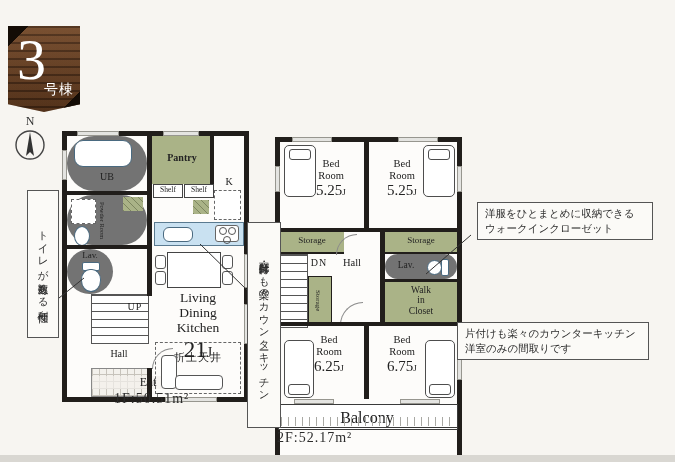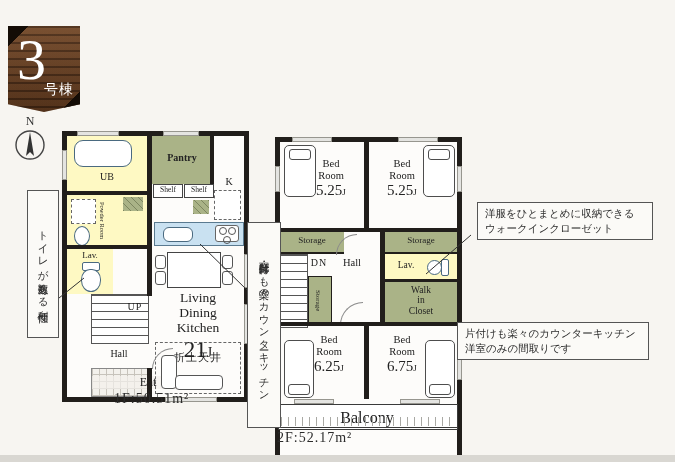--- a/index.html
+++ b/index.html
@@ -21,21 +21,21 @@
   #hdr .l1{font-size:12.5px;font-weight:bold;white-space:nowrap;}
   #hdr .l1 span{margin-right:12px;}
   #hdr .l2{font-size:12.5px;font-weight:bold;margin-top:3px;}
   #hdr .l3{font-size:12.5px;margin-left:92px;margin-top:1px;}
   #hdr .rule{width:257px;border-top:1px solid #9a9a9a;margin:5px 0 1px 0;}
   #hdr .title{font-size:35px;letter-spacing:1px;color:#151515;}
 
   
   .plan{position:absolute;background:#fdfcfa;border:5px solid #211e1b;box-sizing:border-box;}
   .wall{position:absolute;background:#211e1b;}
-  .room-blue{position:absolute;background:#fef9c3;}
+  .room-blue{position:absolute;background:#737373;border-radius:27px;}
   .room-green{position:absolute;background:#aab387;}
   .lbl{position:absolute;text-align:center;line-height:1.1;color:#222;}
   .vtext{writing-mode:vertical-rl;text-orientation:mixed;}
   .vjp{writing-mode:vertical-rl;text-orientation:upright;}
   .win{position:absolute;background:#e4e4e1;border:1px solid #97968f;box-sizing:border-box;}
   .steps{position:absolute;background-color:#fff;border:1px solid #555;
     background-image:repeating-linear-gradient(180deg,#555 0 1px,transparent 1px 8px);}
   .hatch{position:absolute;background-color:#f3f1ec;border:1px solid #888;
     background-image:repeating-linear-gradient(0deg,#c7c3bb 0 1px,transparent 1px 7px),
                      repeating-linear-gradient(90deg,#c7c3bb 0 1px,transparent 1px 7px);}

